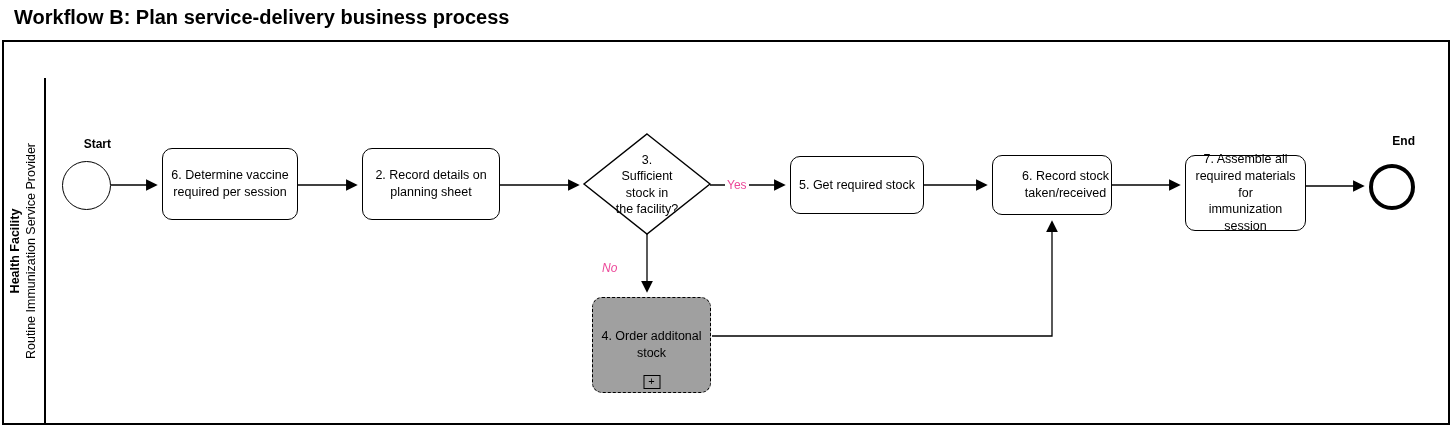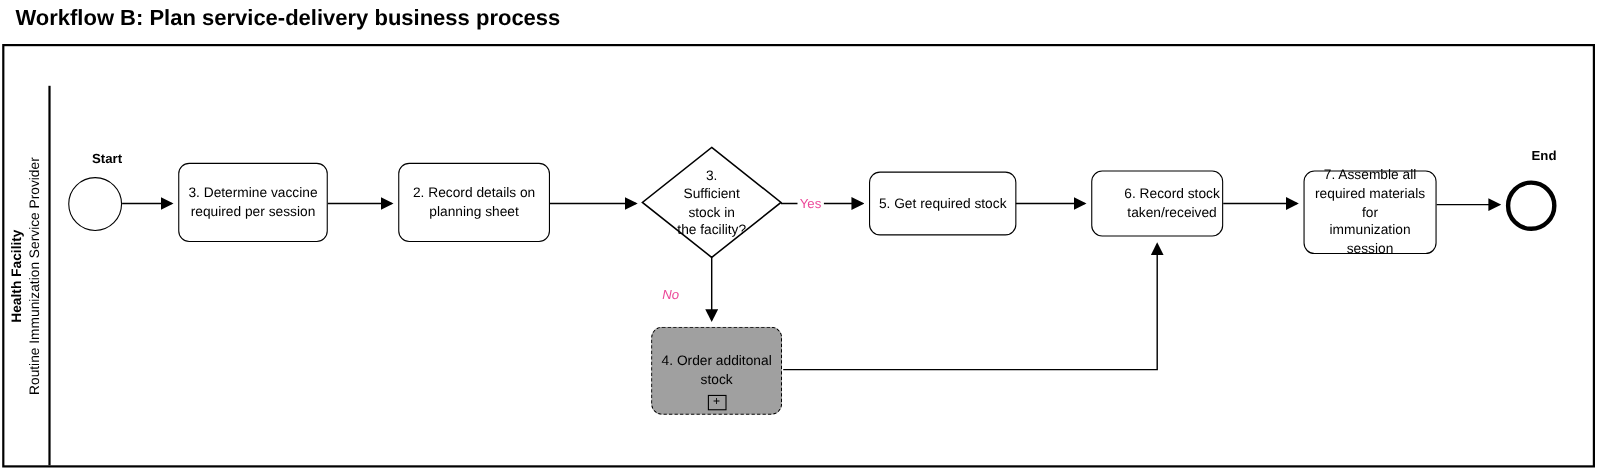--- a/index.html
+++ b/index.html
@@ -181,32 +181,32 @@
   <path d="M1112 185 L1179 185" stroke="#000" stroke-width="1.3" fill="none" marker-end="url(#arrow)"></path>
   <path d="M1306 186 L1363 186" stroke="#000" stroke-width="1.3" fill="none" marker-end="url(#arrow)"></path>
   <path d="M647 234 L647 291" stroke="#000" stroke-width="1.3" fill="none" marker-end="url(#arrow)"></path>
   <path d="M712 336 L1052 336 L1052 222" stroke="#000" stroke-width="1.3" fill="none" marker-end="url(#arrow)"></path>
   <polygon points="647,134 710,184 647,234 584,184" fill="#ffffff" stroke="#000" stroke-width="1.4"></polygon>
 </svg>
 
 <div class="event-label start">Start</div>
 <div class="event start"></div>
 
-<div class="task" style="left:162px; top:148px; width:136px; height:72px;">3. Determine vaccine
+<div class="task" style="left:162px; top:148px; width:136px; height:72px;">6. Determine vaccine
 required per session</div>
 
 <div class="task" style="left:362px; top:148px; width:138px; height:72px;">2. Record details on
 planning sheet</div>
 
 <div class="gateway-label">3.
 Sufficient
 stock in
 the facility?</div>
 
-<div class="task subprocess" style="left:592px; top:297px; width:119px; height:80px;">
+<div class="task subprocess" style="left:592px; top:297px; width:119px; height:96px;">
   <span style="white-space:pre-line;">4. Order additonal
 stock</span>
   <span class="subprocess-marker">+</span>
 </div>
 
 <div class="task" style="left:790px; top:156px; width:134px; height:58px;">5. Get required stock</div>
 
 <div class="task" style="left:992px; top:155px; width:120px; height:60px;padding-left:28px;">6. Record stock
 taken/received</div>
 

